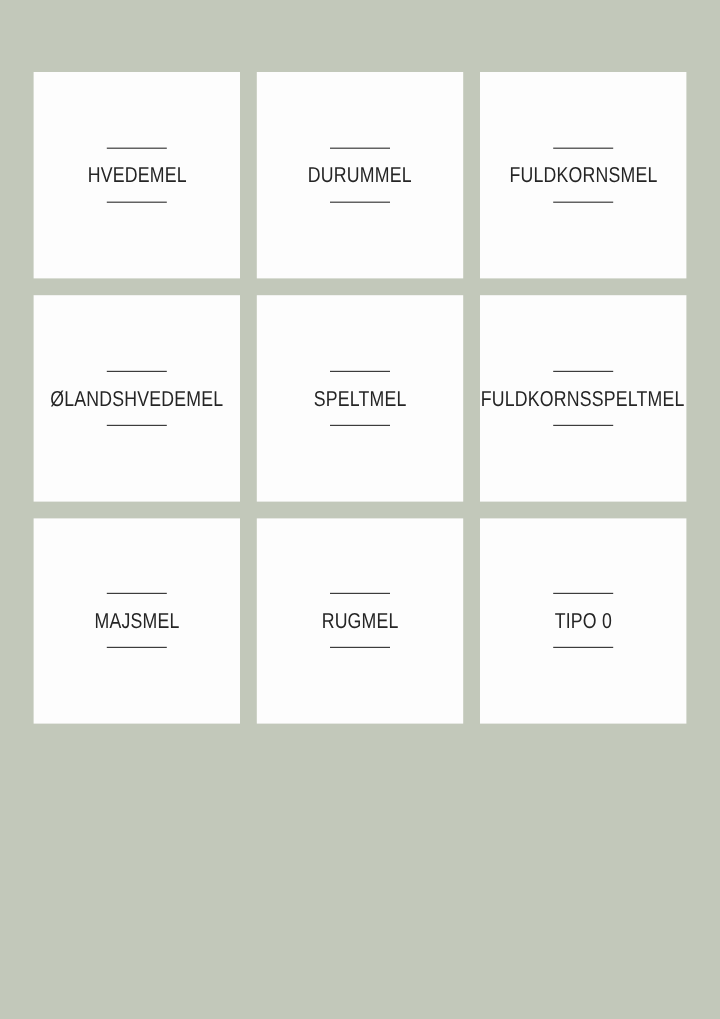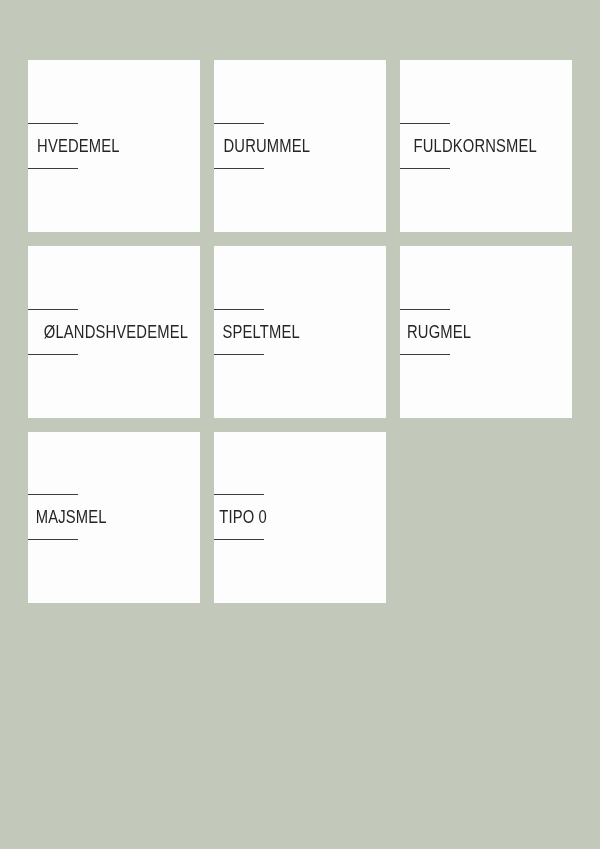--- a/index.html
+++ b/index.html
@@ -24,21 +24,21 @@
     display: grid;
     grid-template-columns: repeat(3, 1fr);
     grid-template-rows: repeat(4, 1fr);
     column-gap: 14px;
     row-gap: 14px;
   }
   .card {
     background: var(--card);
     display: flex;
     flex-direction: column;
-    align-items: flex-start;
+    align-items: center;
     justify-content: center;
     overflow: hidden;
   }
   .rule {
     width: 50px;
     height: 0;
     border-top: 1.5px solid var(--rule);
   }
   .rule-top { margin-bottom: 13px; }
   .rule-bottom { margin-top: 13px; }
@@ -83,30 +83,35 @@
     <span class="rule rule-bottom"></span>
   </div>
 
 
   <div class="card">
     <span class="rule rule-top"></span>
     <span class="label-text">SPELTMEL</span>
     <span class="rule rule-bottom"></span>
   </div>
 
-
   <div class="card">
     <span class="rule rule-top"></span>
-    <span class="label-text">RUGMEL</span>
+    <span class="label-text">FULDKORNSSPELTMEL</span>
     <span class="rule rule-bottom"></span>
   </div>
 
   <div class="card">
     <span class="rule rule-top"></span>
     <span class="label-text">MAJSMEL</span>
+    <span class="rule rule-bottom"></span>
+  </div>
+
+  <div class="card">
+    <span class="rule rule-top"></span>
+    <span class="label-text">RUGMEL</span>
     <span class="rule rule-bottom"></span>
   </div>
 
   <div class="card">
     <span class="rule rule-top"></span>
     <span class="label-text">TIPO 0</span>
     <span class="rule rule-bottom"></span>
   </div>
 
 

